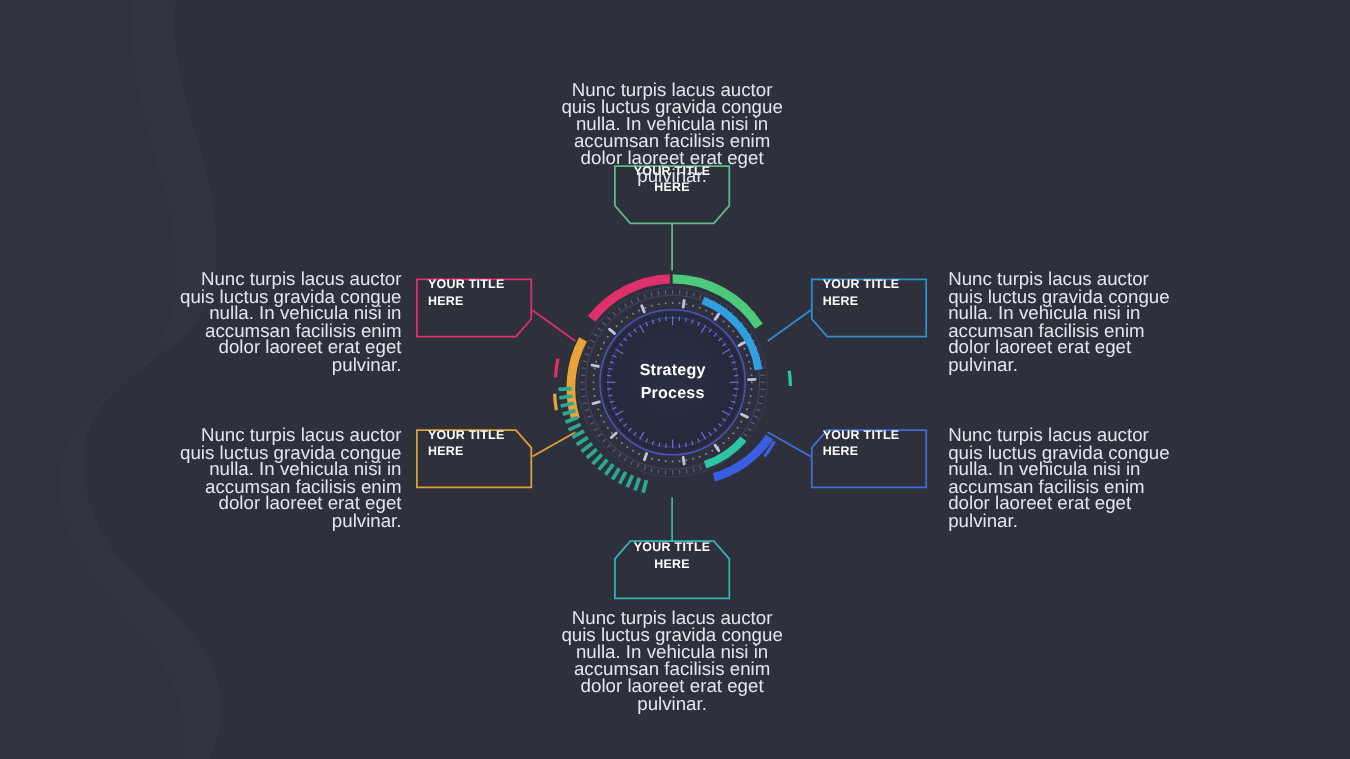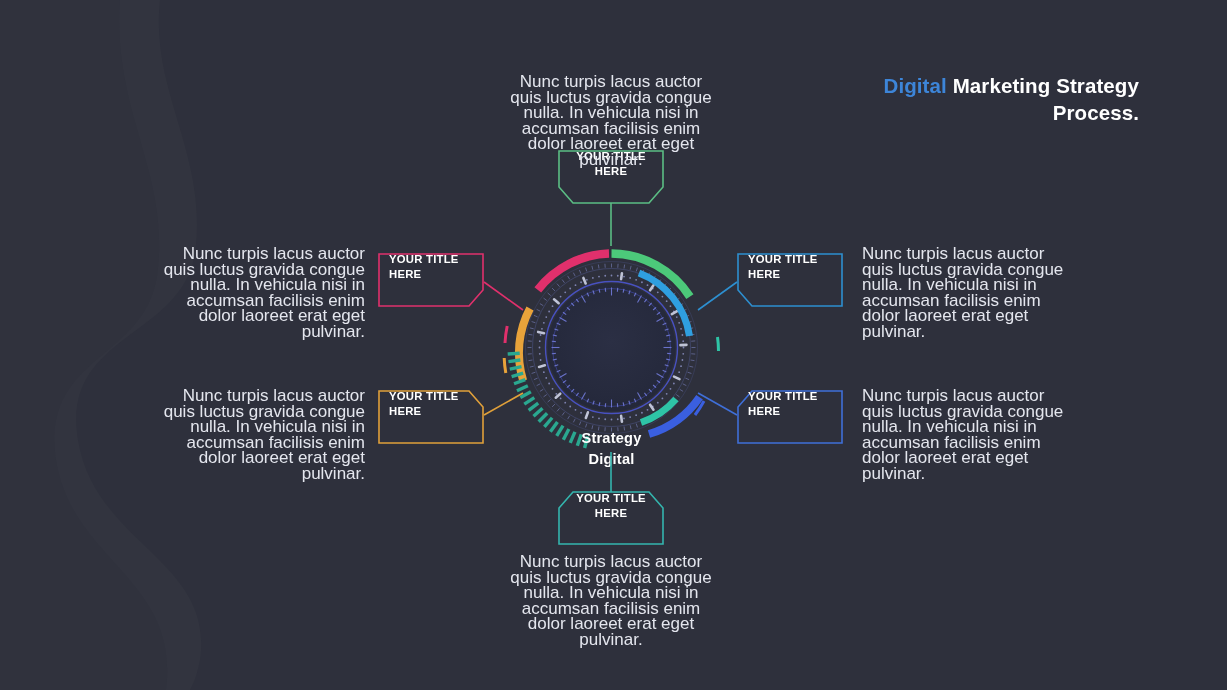--- a/index.html
+++ b/index.html
@@ -49,41 +49,37 @@
   }
   .callout svg{position:absolute;left:0;top:0;overflow:visible;}
 
   .box.center-align{align-items:center;text-align:center;padding:0 8px;}
   .box.left-align{align-items:flex-start;text-align:left;}
 
   
   .center-wrap{position:absolute;left:489px;top:225px;width:245px;height:245px;z-index:5;}
   .center-label{
     position:absolute; left:0; top:0; width:245px; height:245px;
-    display:flex; flex-direction:column; align-items:center; justify-content:flex-end;
+    display:flex; flex-direction:column; align-items:center; justify-content:center;
     color:#ffffff; font-size:14.6px; font-weight:bold; line-height:21px;
     letter-spacing:.2px; pointer-events:none;
   }
 </style>
 </head>
 <body>
 
 <div id="stage">
 
   <svg class="bg-wave" viewBox="0 0 520 690" width="520" height="690">
     <path d="M0,0 L160,0 C150,90 205,150 196,245 C188,340 60,330 78,440
              C95,545 215,560 200,660 C196,680 192,686 190,690 L0,690 Z" fill="#33353f" opacity="0.85"></path>
     <path d="M0,0 L120,0 C112,110 168,170 158,268 C150,362 40,352 56,460
              C72,562 180,578 166,690 L0,690 Z" fill="#30323d" opacity="0.9"></path>
   </svg>
 
-  <div class="title">
-    <span class="accent">Digital</span>
-    <span>Marketing Strategy Process.</span>
-  </div>
 
   <div class="center-wrap">
     <svg width="245" height="245" viewBox="0 0 245 245">
       <defs>
         <radialGradient id="coreGrad" cx="50%" cy="45%" r="60%">
           <stop offset="0%" stop-color="#2b2f44"></stop>
           <stop offset="70%" stop-color="#262a3d"></stop>
           <stop offset="100%" stop-color="#232739"></stop>
         </radialGradient>
       </defs>
@@ -362,21 +358,21 @@
         </g>
 
       <path d="M 16.0,118.0 A 107,107 0 0 1 18.2,101.0" fill="none" stroke="#e0306c" stroke-width="3"></path>
       <path d="M 16.8,148.0 A 107,107 0 0 1 15.2,133.0" fill="none" stroke="#e8a33a" stroke-width="3"></path>
       <path d="M 228.5,112.0 A 107,107 0 0 1 229.5,126.0" fill="none" stroke="#2ec4a6" stroke-width="3"></path>
       <path d="M 215.0,176.0 A 107,107 0 0 1 206.0,190.0" fill="none" stroke="#3a5fe0" stroke-width="3"></path>
     </svg>
 
     <div class="center-label">
       <span>Strategy</span>
-      <span>Digital</span>
+      <span>Process</span>
     </div>
   </div>
 
   <div class="callout" style="left:557px;top:149px;">
     <svg width="108" height="108">
       <path d="M2,2 L106,2 L106,38 L92,54 L16,54 L2,38 Z" fill="none" stroke="#5bbd84" stroke-width="1.6"></path>
       <line x1="54" y1="54" x2="54" y2="97" stroke="#5bbd84" stroke-width="1.6"></line>
     </svg>
     <div class="box center-align">
       <span>YOUR TITLE</span>

